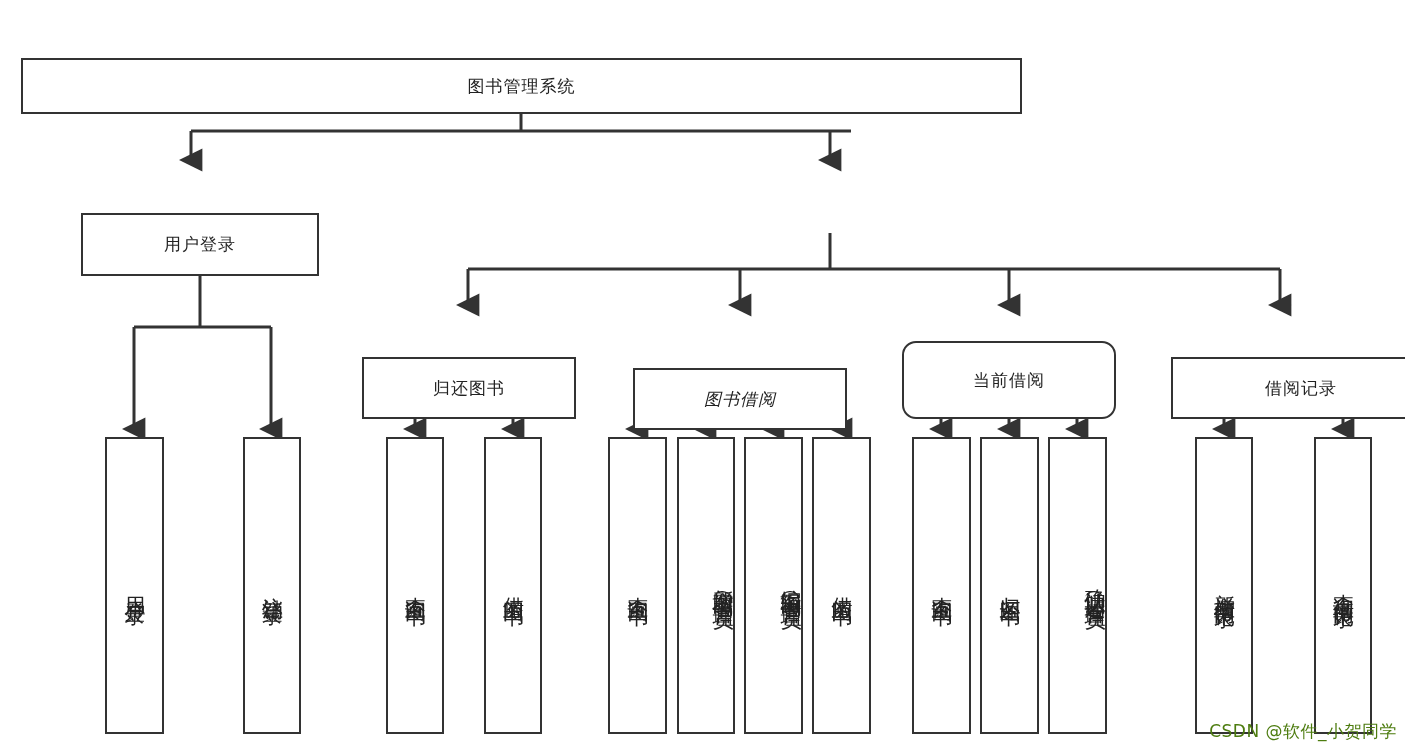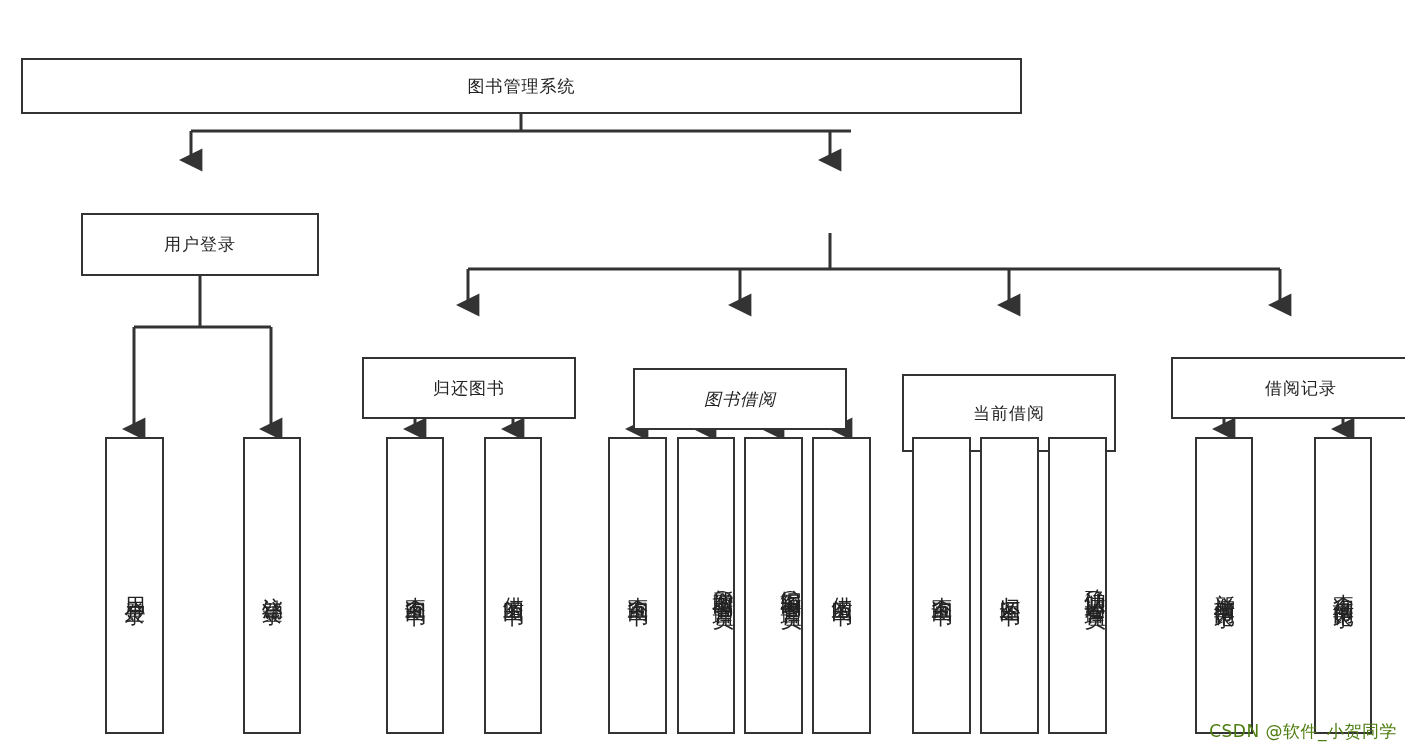--- a/index.html
+++ b/index.html
@@ -129,21 +129,21 @@
   <div class="node horizontal" style="left:81px; top:169px; width:238px; height:63px;">
     <span class="node-label">用户登录</span>
   </div>
 
   <div class="node horizontal" style="left:362px; top:313px; width:214px; height:62px;">
     <span class="node-label">归还图书</span>
   </div>
   <div class="node horizontal" style="left:633px; top:324px; width:214px; height:62px;font-style:italic;">
     <span class="node-label">图书借阅</span>
   </div>
-  <div class="node horizontal" style="left:902px; top:330px; width:214px; height:78px;">
+  <div class="node horizontal" style="left:902px; top:297px; width:214px; height:78px;border-radius:14px;">
     <span class="node-label">当前借阅</span>
   </div>
   <div class="node horizontal" style="left:1171px; top:313px; width:260px; height:62px;">
     <span class="node-label">借阅记录</span>
   </div>
 
   <div class="node vertical" style="left:105px; top:437px; width:59px; height:297px;">
     <span class="node-label">用户登录</span>
   </div>
   <div class="node vertical" style="left:243px; top:437px; width:58px; height:297px;">

